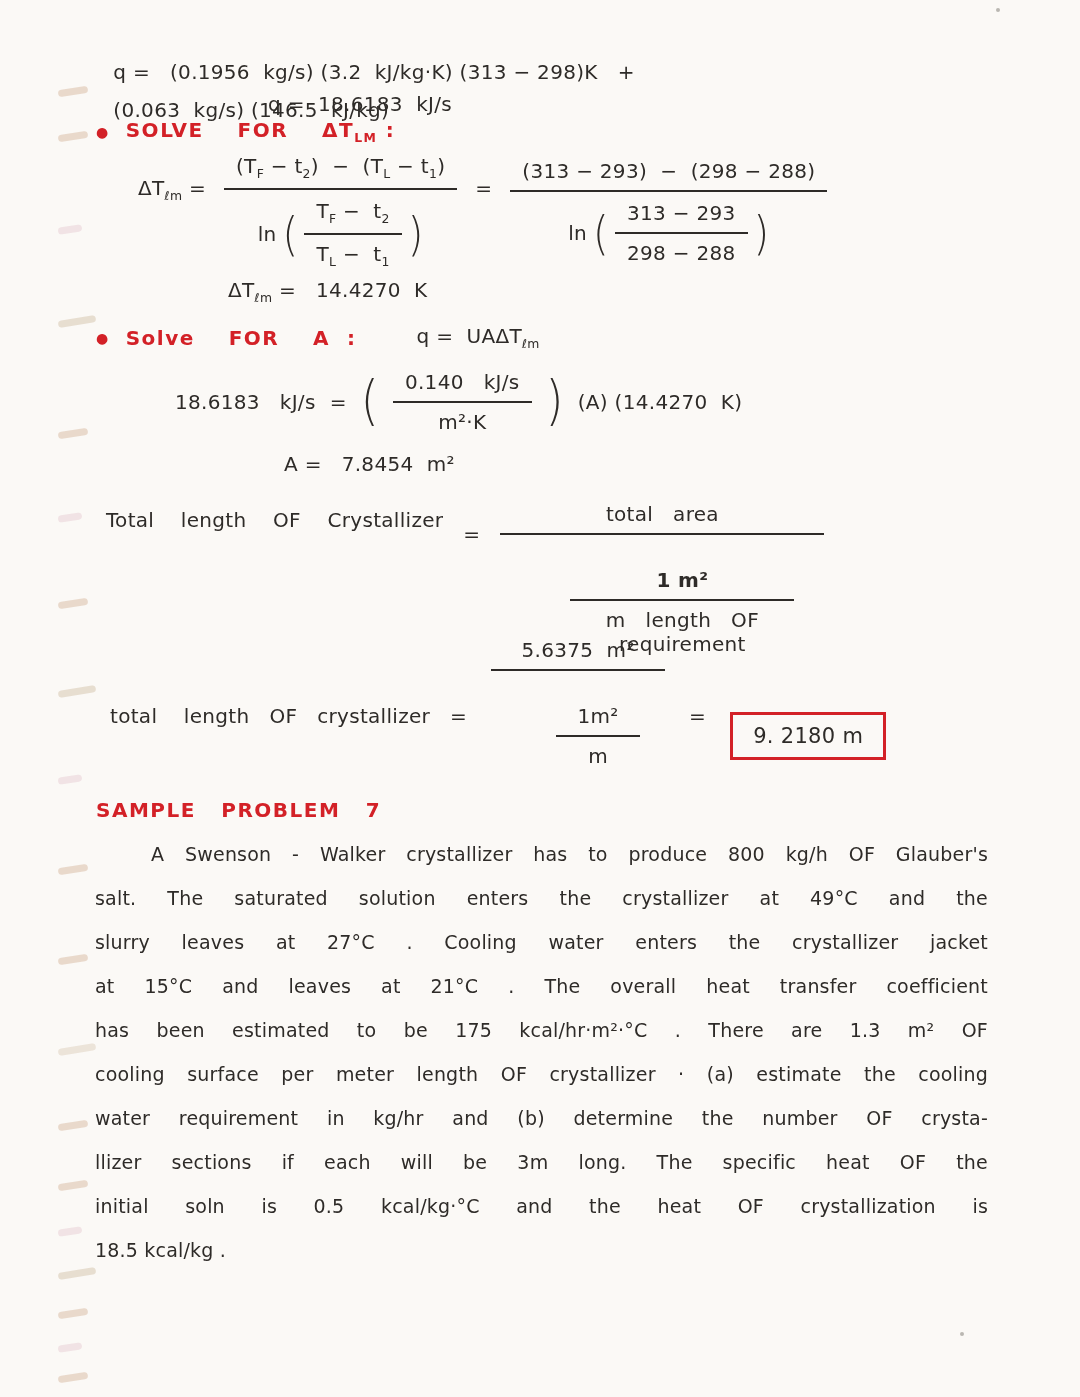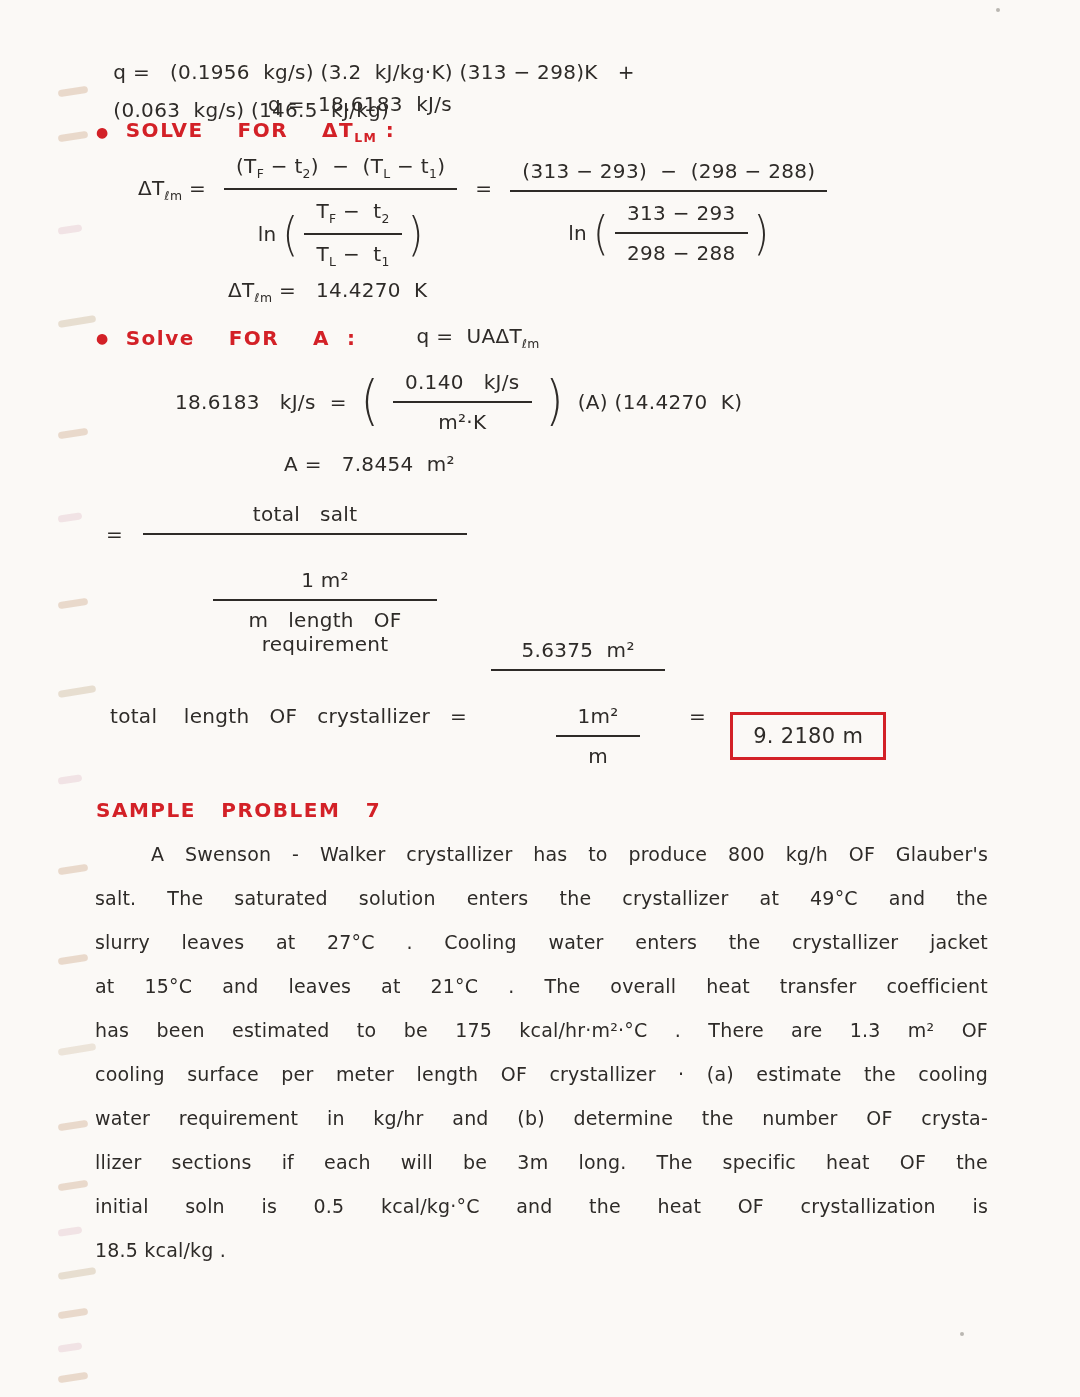--- a/index.html
+++ b/index.html
@@ -136,26 +136,27 @@
   <span class="frac">
     <span class="num">0.140   kJ/s</span>
     <span class="den">m²·K</span>
   </span>
   <span class="paren">)</span>
   <span>(A) (14.4270  K)</span>
 </div>
 <div class="abs eq" style="left:284px;top:452px;">A =   7.8454  m²</div>
 
 <div class="abs eq row" style="left:106px;top:500px;gap:20px;align-items:flex-start;">
+  <span class="top-align">Total    length    OF    Crystallizer</span>
   <span style="align-self:flex-start;margin-top:22px;">=</span>
   <span class="frac">
-    <span class="num" style="min-width:300px;">total   salt</span>
+    <span class="num" style="min-width:300px;">total   area</span>
     <span class="den">
       <span class="frac">
-        <span class="num" style="min-width:200px;">1 m²</span>
+        <span class="num" style="min-width:200px;font-weight:bold;">1 m²</span>
         <span class="den"><span>m   length   OF</span><br><span>requirement</span></span>
       </span>
     </span>
   </span>
 </div>
 
 <div class="abs eq row" style="left:110px;top:636px;gap:24px;">
   <span>total    length   OF   crystallizer   =</span>
   <span class="frac">
     <span class="num" style="min-width:150px;">5.6375  m²</span>

